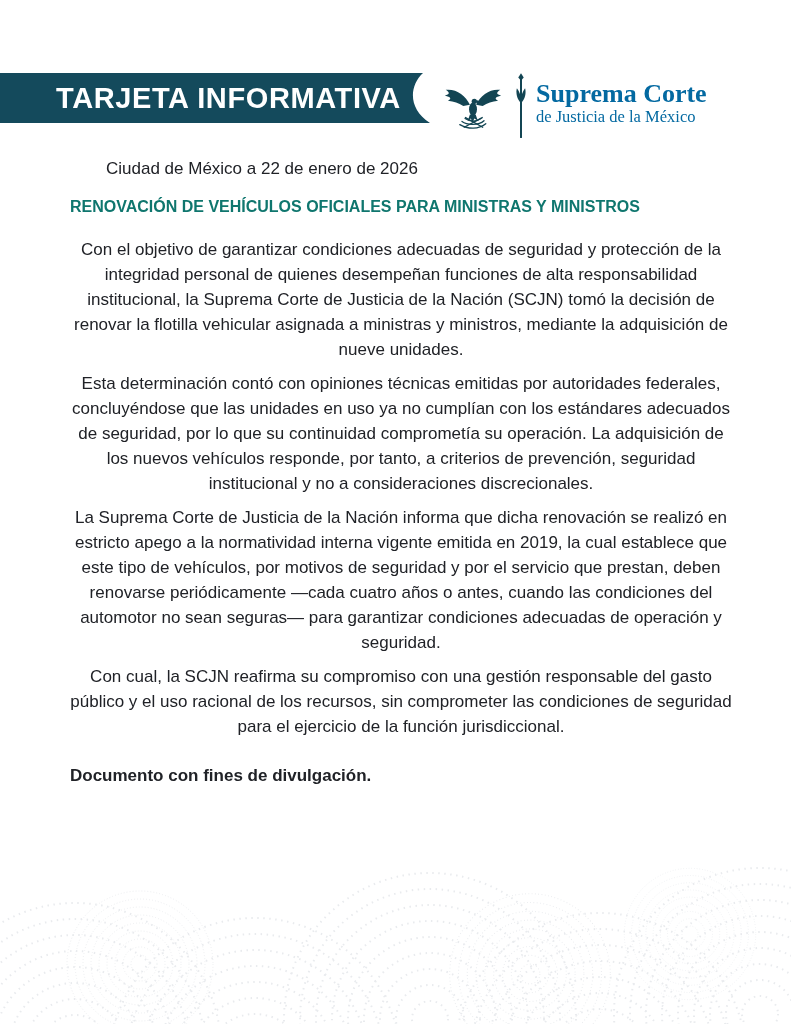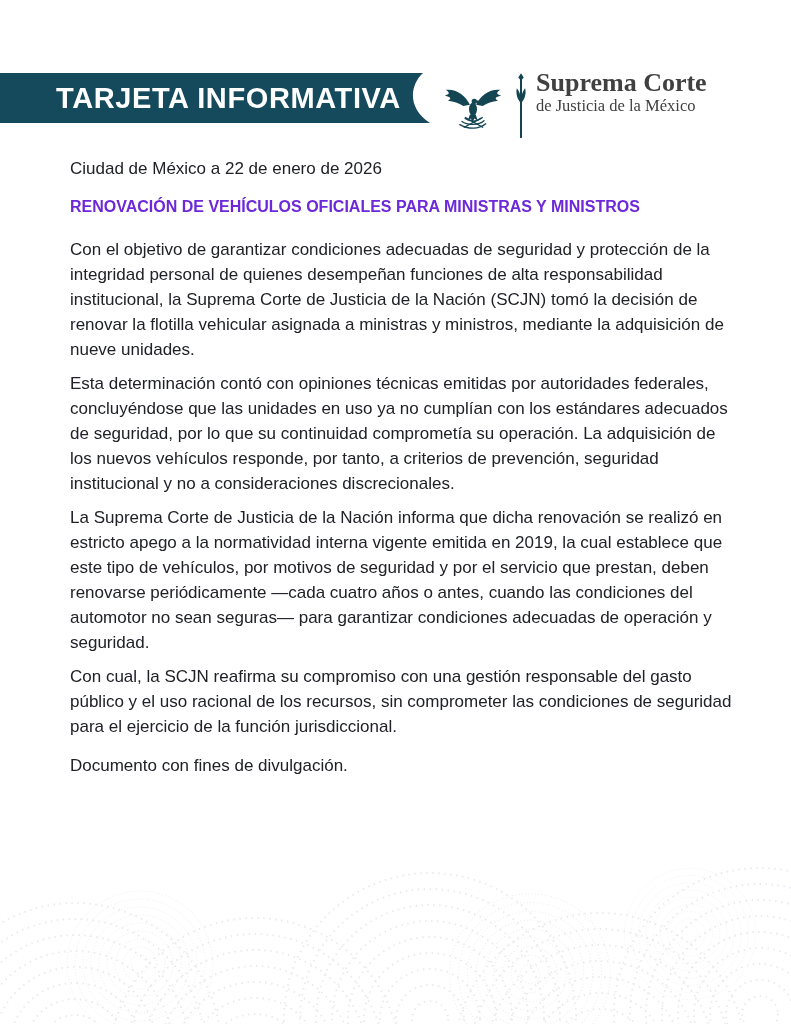--- a/index.html
+++ b/index.html
@@ -35,46 +35,46 @@
 
   
   .logo {
     position: absolute;
     left: 440px; top: 70px;
     display: flex;
     align-items: flex-start;
   }
   .eagle { width: 66px; height: 66px; margin-top: 4px; }
   .arrow-staff { width: 18px; height: 68px; margin: 2px 6px 0 6px; }
-  .logo-text { color: #404040; font-family: "Liberation Serif", serif; }
+  .logo-text { margin-top: 11px; color: #0369a1; font-family: "Liberation Serif", serif; }
   .logo-title { font-size: 26px; font-weight: bold; line-height: 26px; white-space: nowrap; }
   .logo-subtitle { font-size: 16.5px; line-height: 19px; white-space: nowrap; }
 
   
   .content {
     position: absolute;
     left: 70px; top: 156px;
     width: 662px;
     color: #202227;
     font-size: 17px;
     line-height: 25px;
   }
-  .dateline { margin-bottom: 13px; }
+  .dateline { margin-bottom: 13px; margin-left: 36px; }
   .doc-title {
-    color: #6d28d9;
+    color: #0f766e;
     font-weight: bold;
     font-size: 16px;
     line-height: 25px;
     margin-bottom: 18px;
     white-space: nowrap;
   }
-  .para { margin-bottom: 9px; }
+  .para { margin-bottom: 9px; text-align: center; }
   .footnote {
-    font-weight: normal;
-    margin-top: 14px;
+    font-weight: bold;
+    margin-top: 24px;
   }
 
   
   .watermark {
     position: absolute;
     left: 0; bottom: 0;
     width: 791px; height: 210px;
     pointer-events: none;
   }
   .watermark circle {

